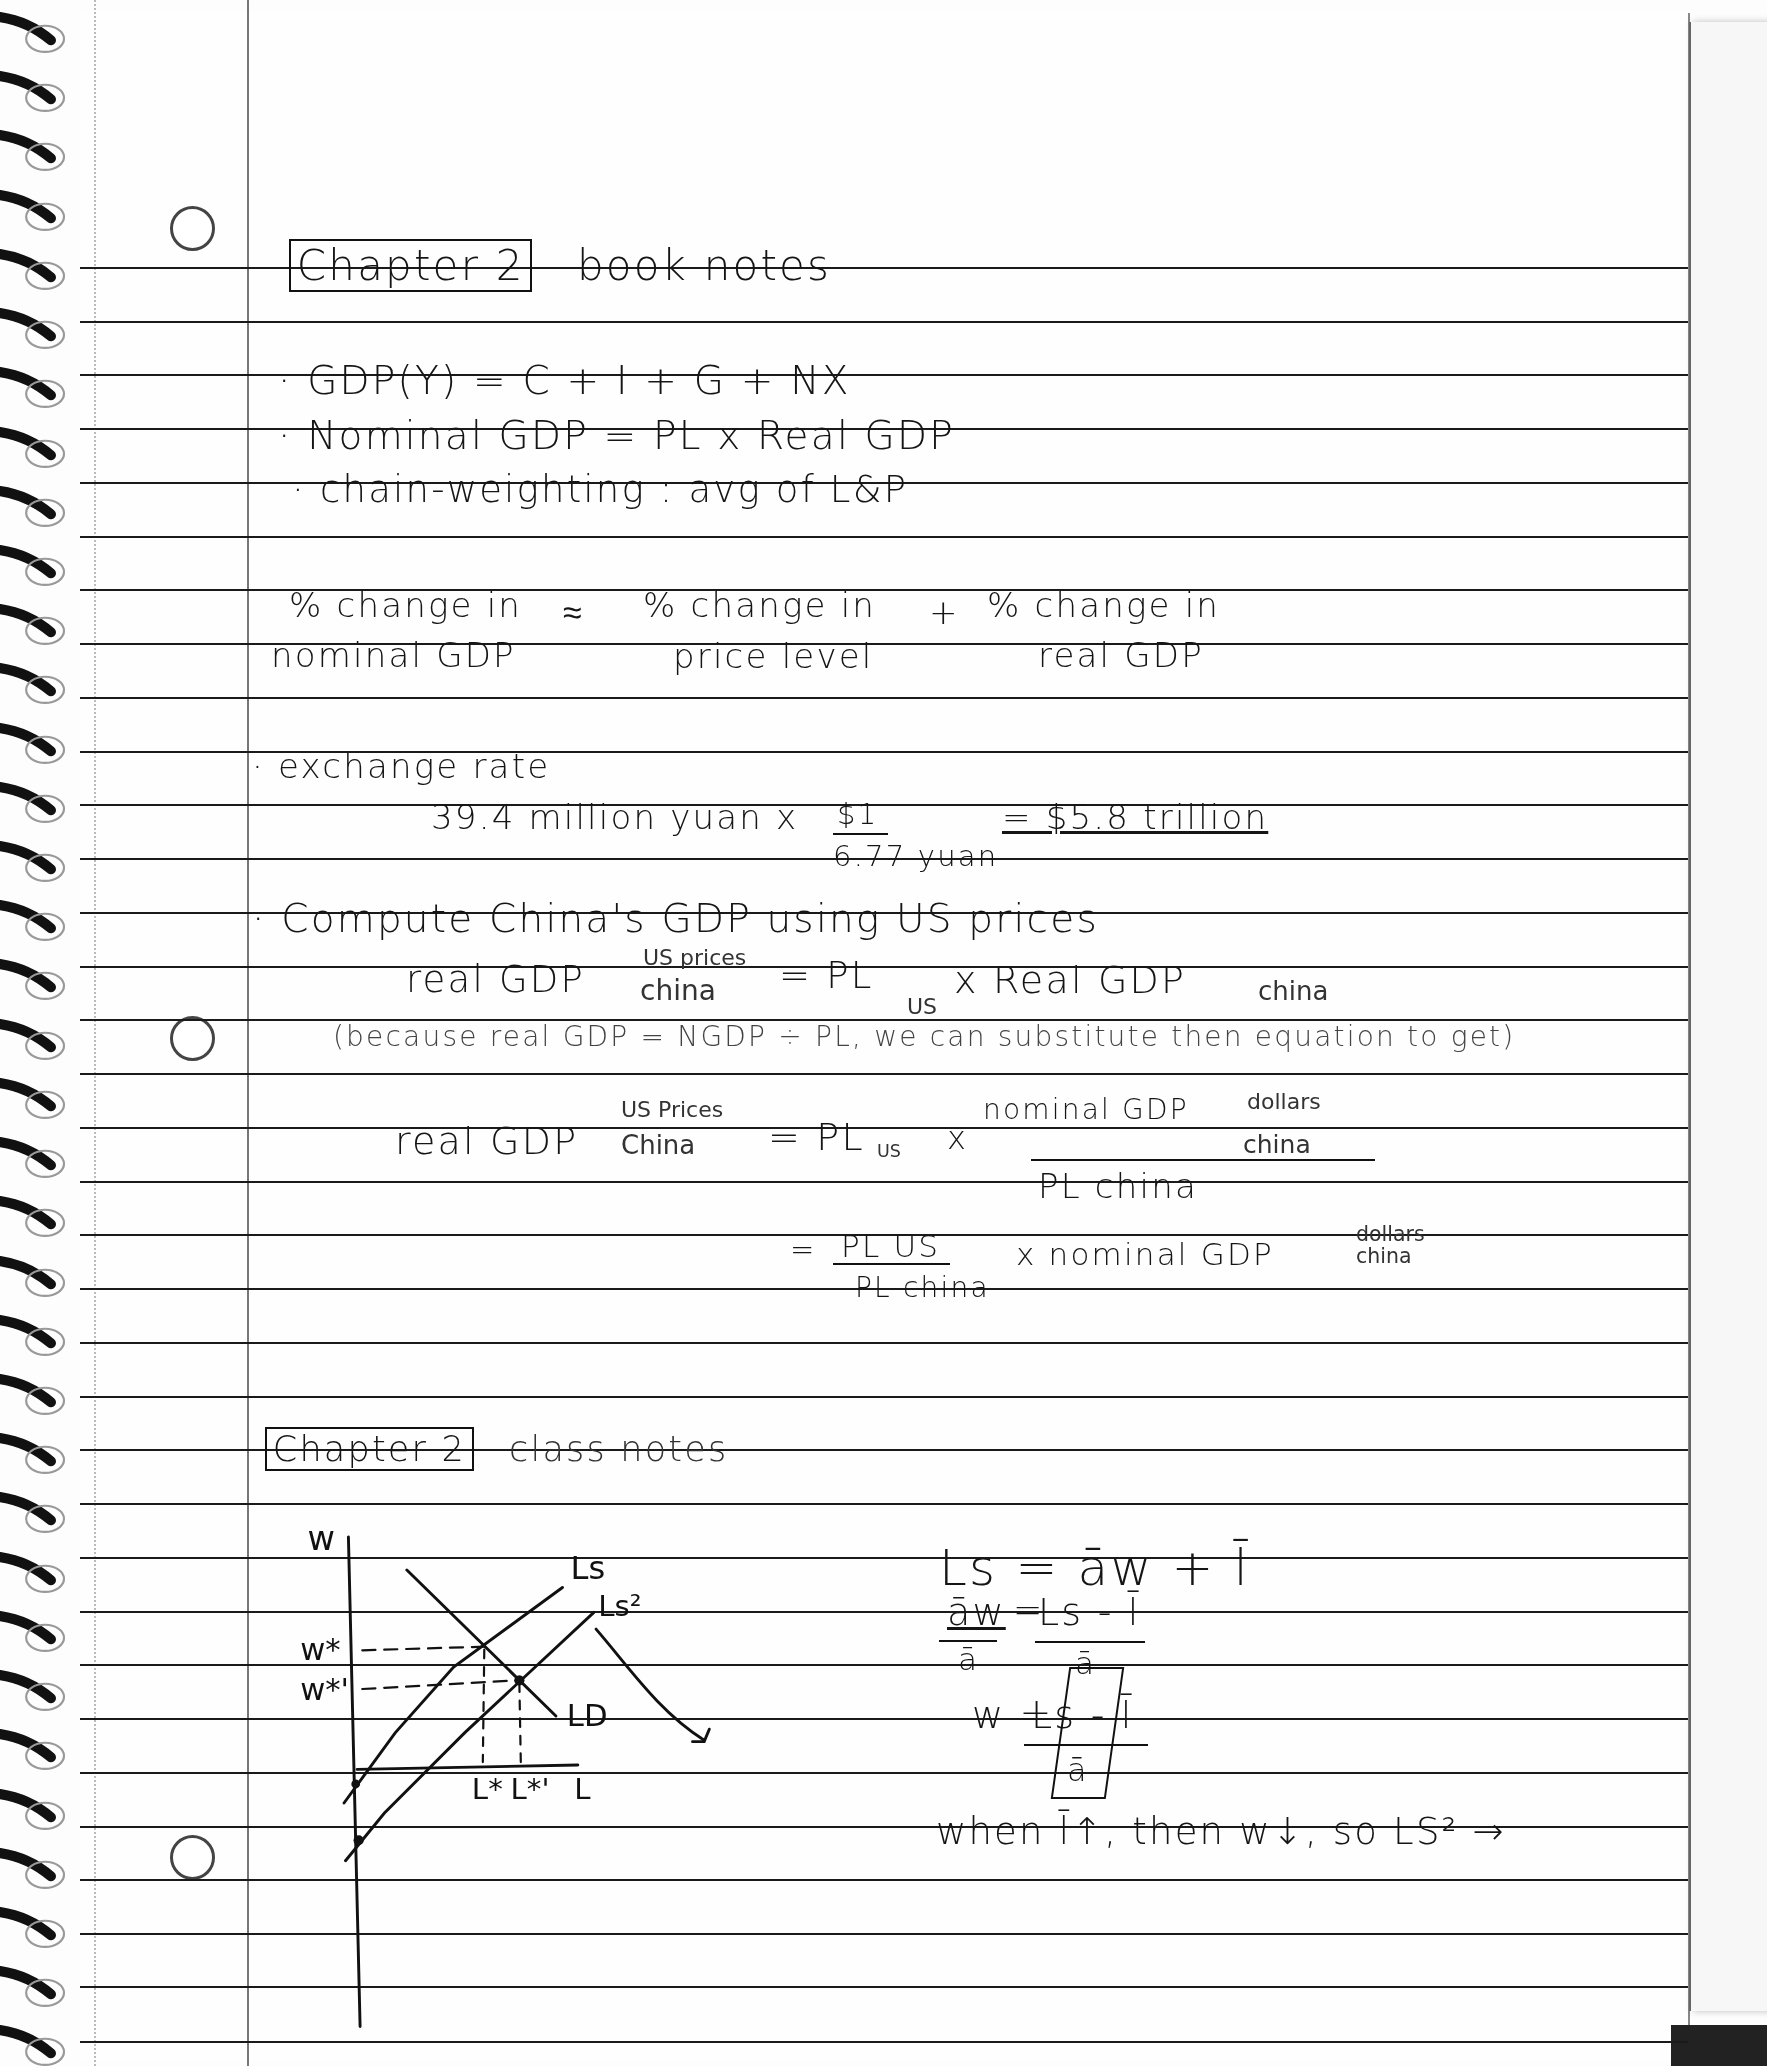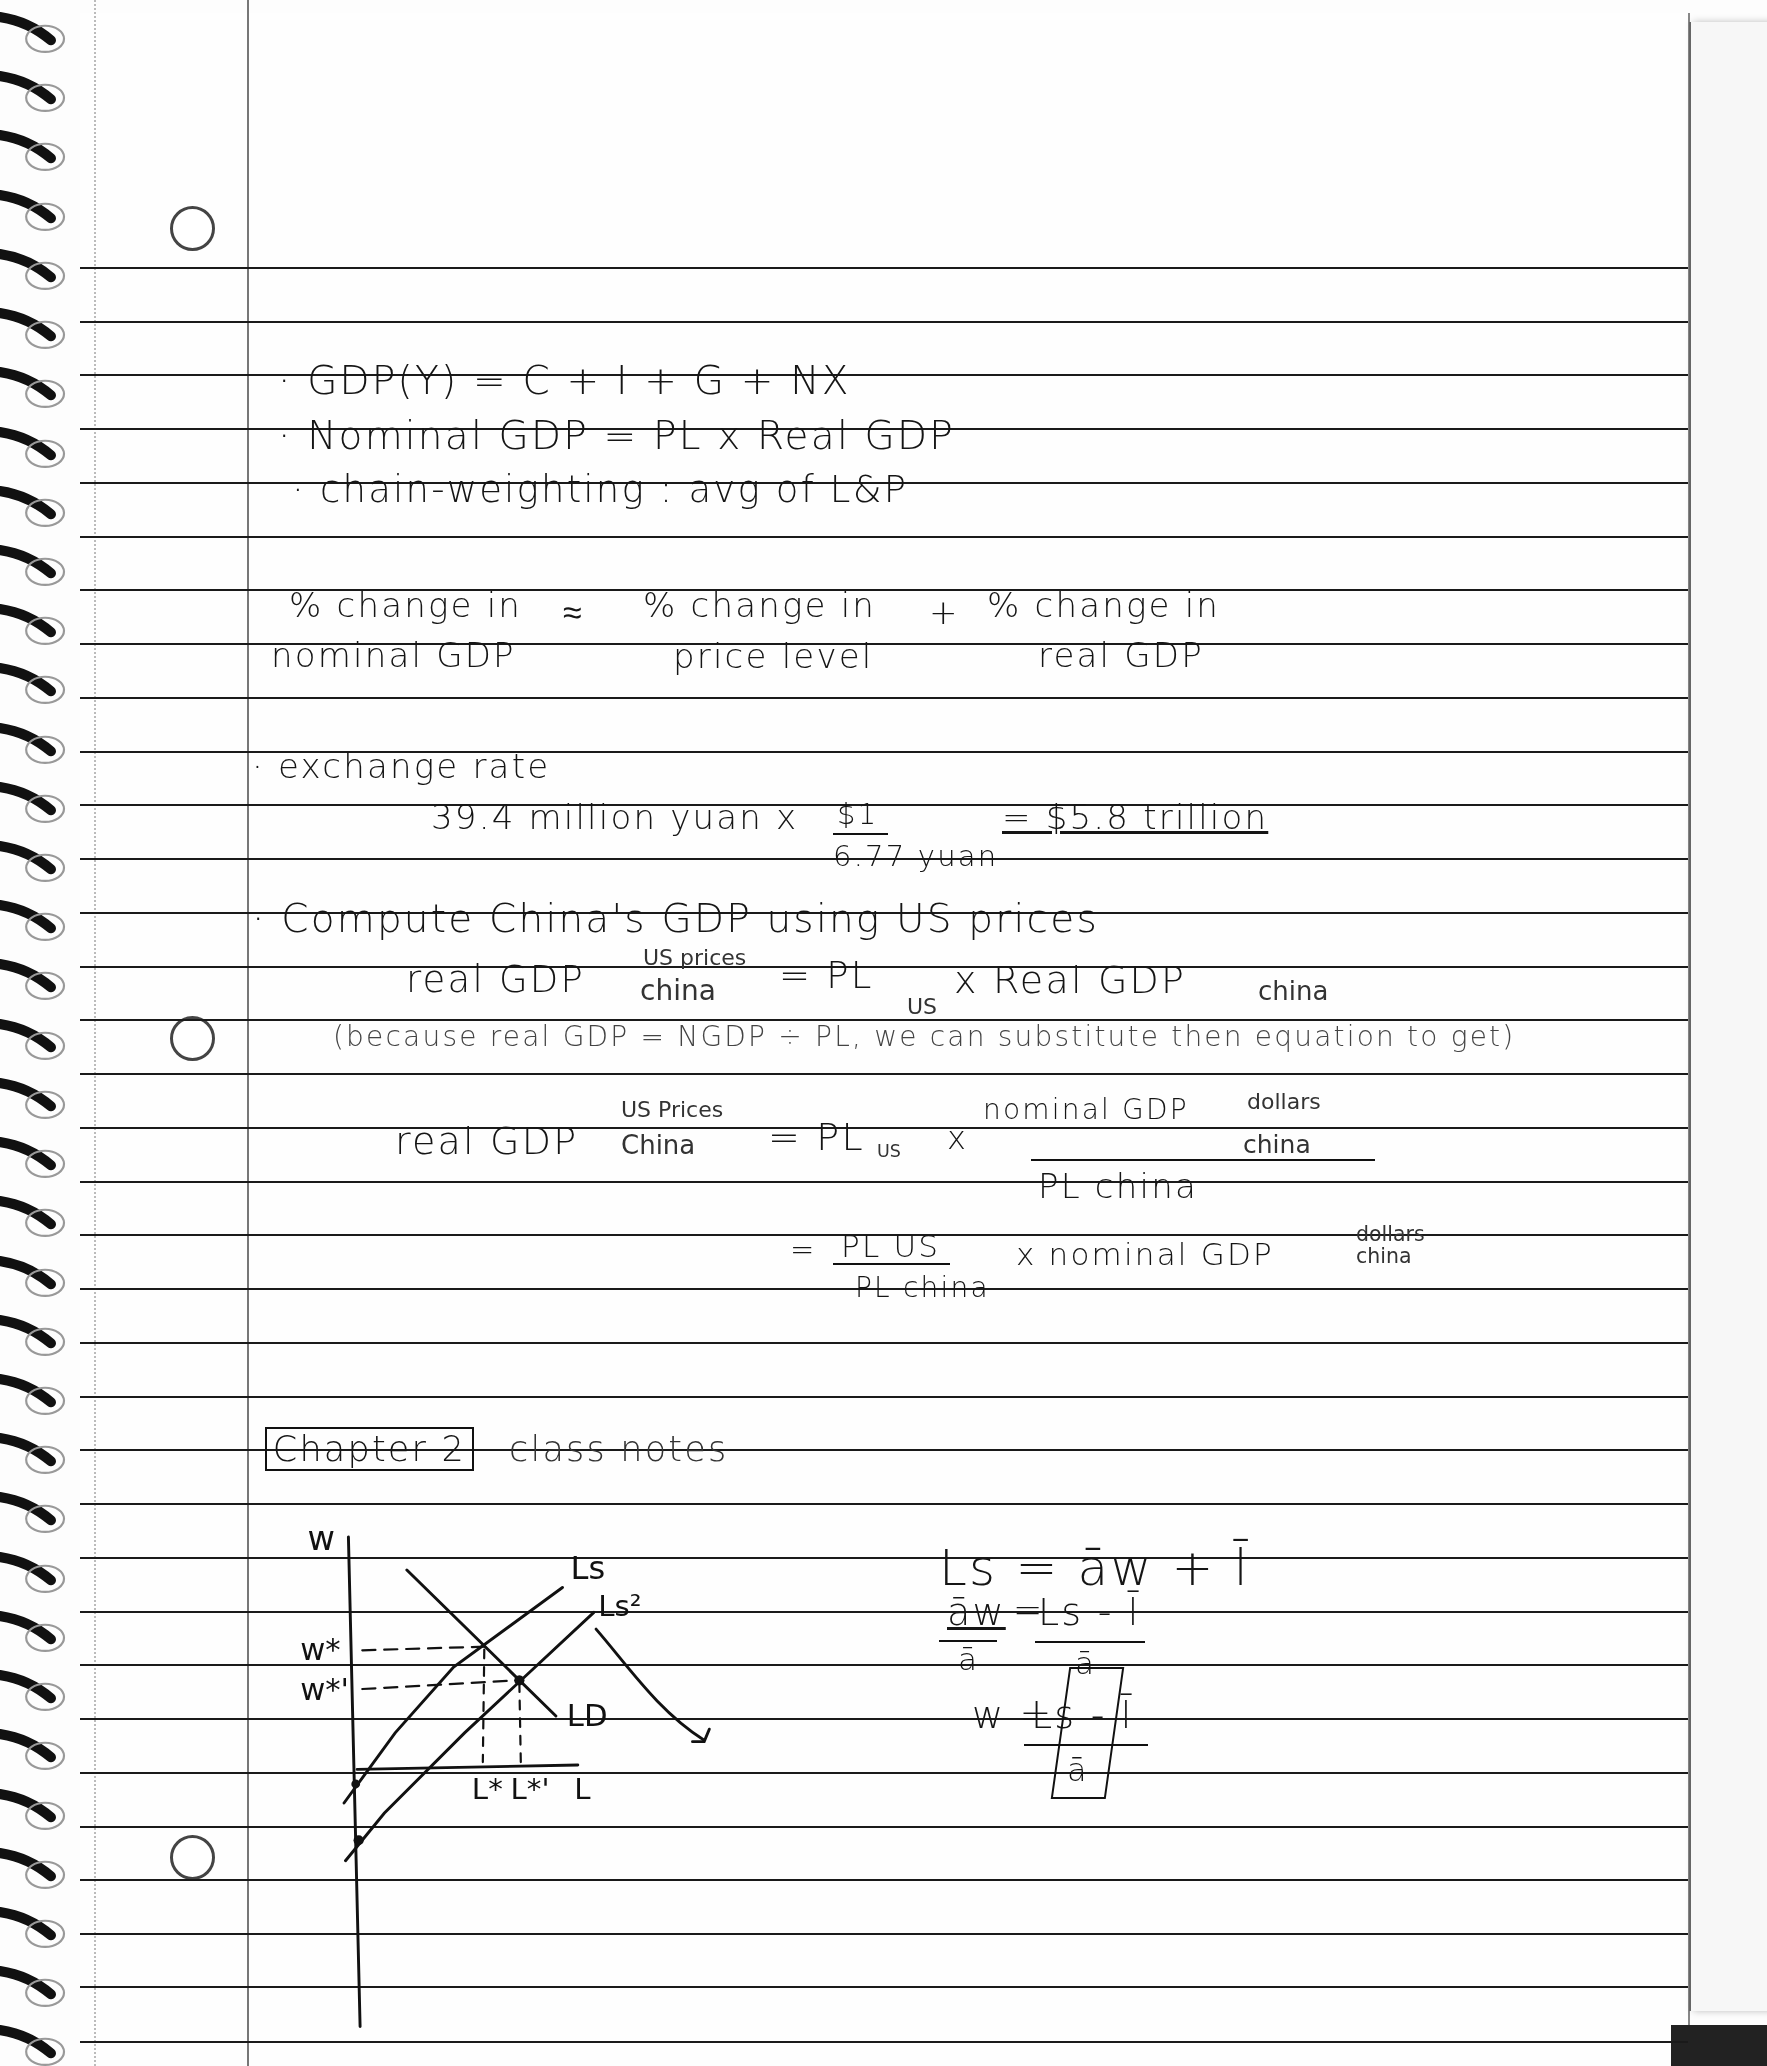--- a/index.html
+++ b/index.html
@@ -214,20 +214,24 @@
       <div class="rule" style="top: 1664px;"></div>
       <div class="rule" style="top: 1718px;"></div>
       <div class="rule" style="top: 1772px;"></div>
       <div class="rule" style="top: 1826px;"></div>
       <div class="rule" style="top: 1879px;"></div>
       <div class="rule" style="top: 1933px;"></div>
       <div class="rule" style="top: 1986px;"></div>
       <div class="rule" style="top: 2041px;"></div>
     </div>
 
+  <div class="hw" style="left:289px; top:241px; font-size:42px;">
+    <span class="boxed">Chapter 2</span>
+    <span style="margin-left:29px;">book notes</span>
+  </div>
 
   <div class="hw" style="left:278px; top:413px; font-size:39px;">· <span>Nominal GDP = PL x Real GDP</span></div>
   <div class="hw" style="left:278px; top:358px; font-size:39px;">· <span>GDP(Y) = C + I + G + NX</span></div>
   <div class="hw" style="left:292px; top:468px; font-size:37px;text-align:center;">· <span>chain-weighting : avg of L&amp;P</span></div>
 
   <div class="hw" style="left:289px; top:585px; font-size:34px;">% change in</div>
   <div class="hw" style="left:271px; top:635px; font-size:34px;">nominal GDP</div>
   <div class="hw" style="left:563px; top:592px; font-size:34px;">≈</div>
   <div class="hw" style="left:643px; top:585px; font-size:34px;">% change in</div>
   <div class="hw" style="left:673px; top:636px; font-size:34px;">price level</div>
@@ -317,14 +321,15 @@
   <div class="hw" style="left:1038px; top:1590px; font-size:38px;">Ls - l̄</div>
   <div class="frac-line" style="left:1035px; top:1641px; width:110px;"></div>
   <div class="hw" style="left:1075px; top:1645px; font-size:31px;">ā</div>
 
   <div class="hw" style="left:972px; top:1693px; font-size:38px;">w =</div>
   <div class="hw" style="left:1031px; top:1693px; font-size:38px;">Ls - l̄</div>
   <div class="frac-line" style="left:1024px; top:1744px; width:124px;"></div>
   <div class="hw" style="left:1067px; top:1751px; font-size:32px;">ā</div>
   <div class="box-frame" style="left:1060px; top:1667px; width:51px; height:128px;"></div>
 
+  <div class="hw" style="left:936px; top:1810px; font-size:37px;">when l̄↑, then w↓, so LS² →</div>
 </div>
 
 
 </body></html>

